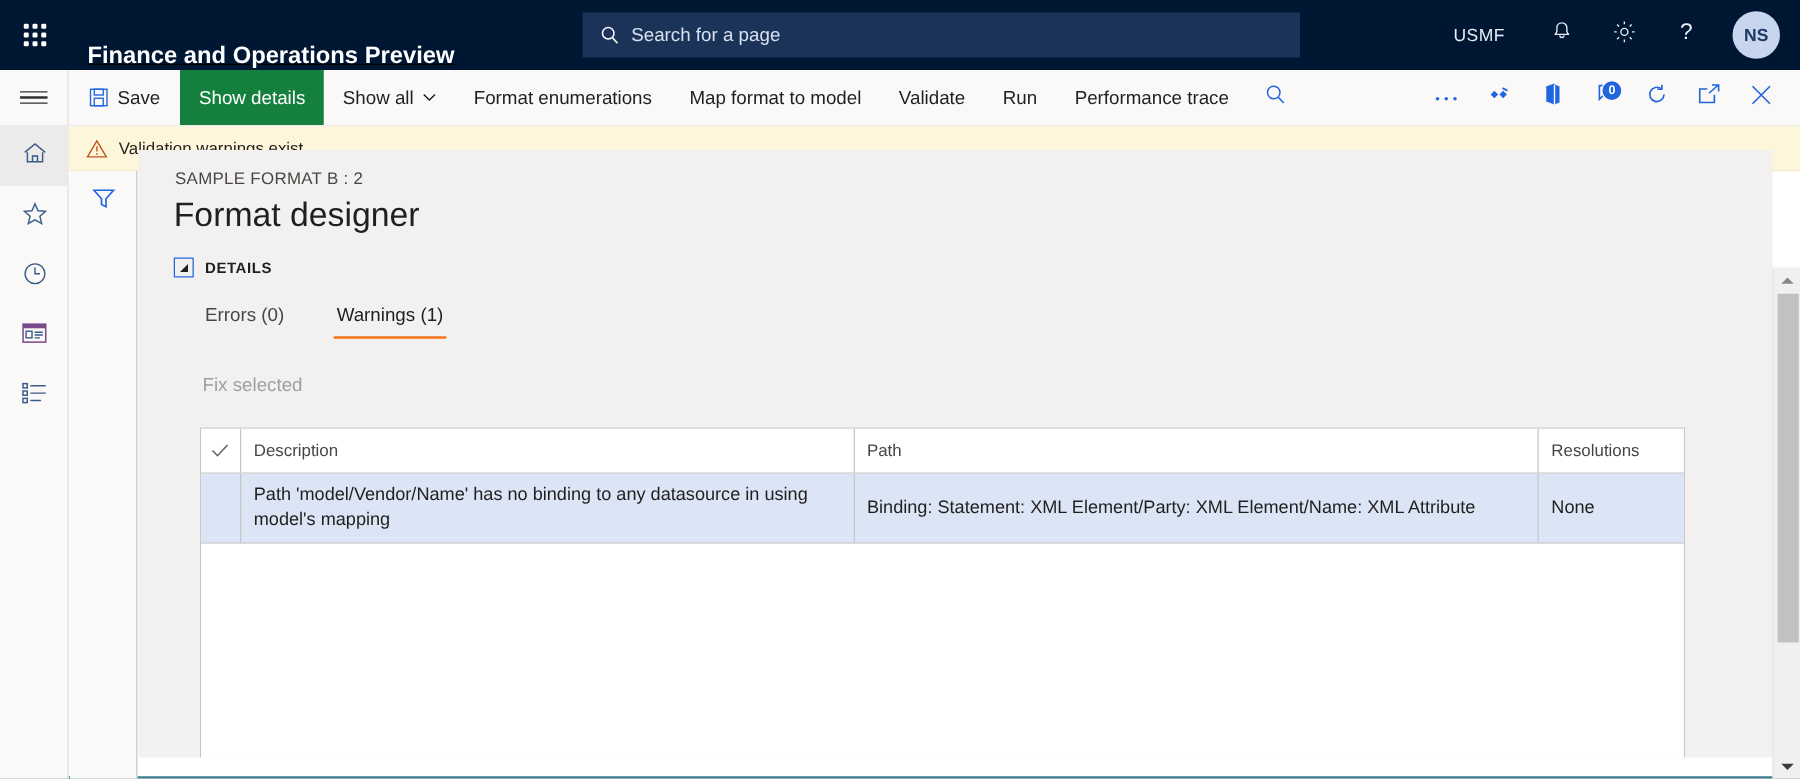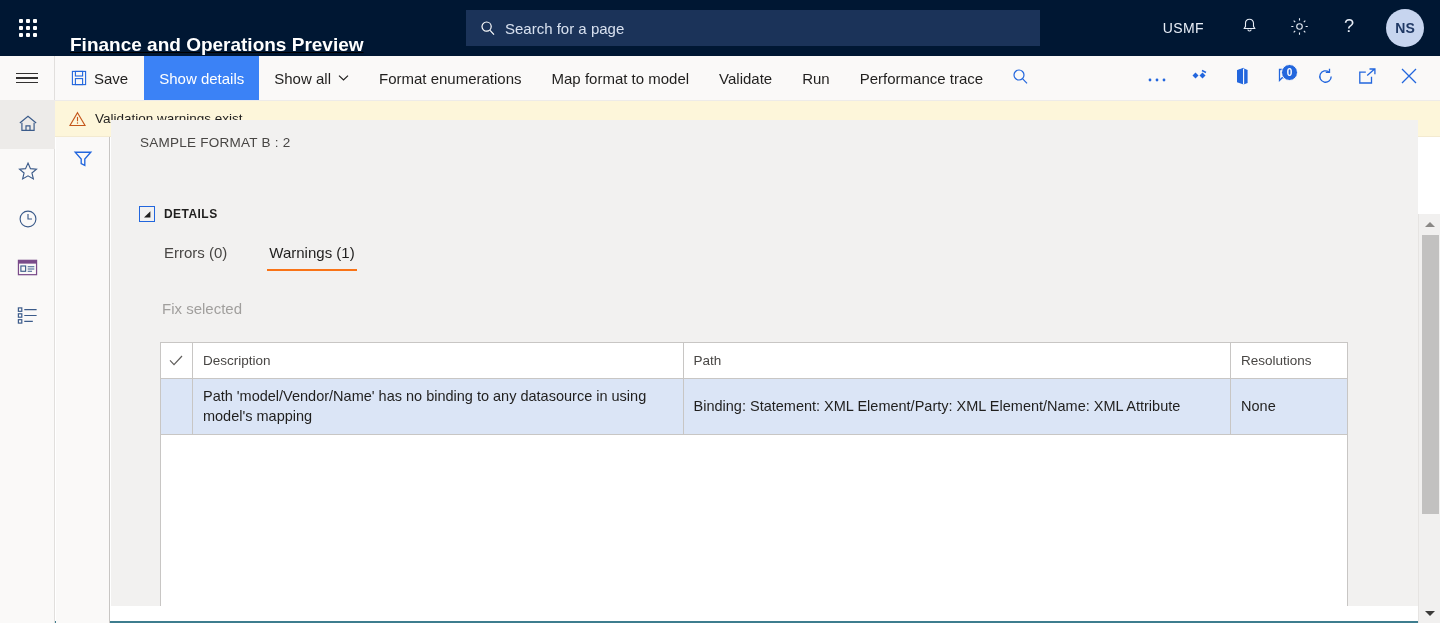--- a/index.html
+++ b/index.html
@@ -88,21 +88,21 @@
   }
   .hamburger span { display:block; width:22px; height:1.6px; background:#323130; margin:3px 0; }
   .tb-item {
     display: flex; align-items: center;
     padding: 0 15px;
     font-size: 15px; color: #201f1e;
     cursor: pointer; white-space: nowrap;
   }
   .tb-item.save { padding-left: 16px; padding-right: 16px; }
   .tb-item.active {
-    background: #3b82f6; color: #ffffff;
+    background: #15803d; color: #ffffff;
   }
   .tb-item .save-ico { margin-right: 7px; display:flex; }
   .tb-caret { margin-left: 7px; display:flex; }
   .tb-search {
     display:flex; align-items:center; padding: 0 14px; cursor:pointer;
   }
   .tb-right {
     margin-left: auto;
     display: flex; align-items: center;
     padding-right: 10px;
@@ -521,20 +521,21 @@
         <svg width="20" height="20" viewBox="0 0 20 20">
             <path d="M2.2 3.2h15.6l-6 6.8v6.4l-3.6-1.8V10z" fill="none" stroke="#2266dd" stroke-width="1.35"></path>
           </svg>
       </span>
     </div>
   </div>
 
   <div class="content">
 
     <div class="breadcrumb">SAMPLE FORMAT B : 2</div>
+    <div class="pagetitle">Format designer</div>
 
     <div class="section-head">
       <span class="expander">
         <svg width="9" height="9" viewBox="0 0 9 9">
             <path d="M1 7.6h6.4V1.2z" fill="#201f1e"></path>
           </svg>
       </span>
       <span class="sh-label">DETAILS</span>
     </div>
 

